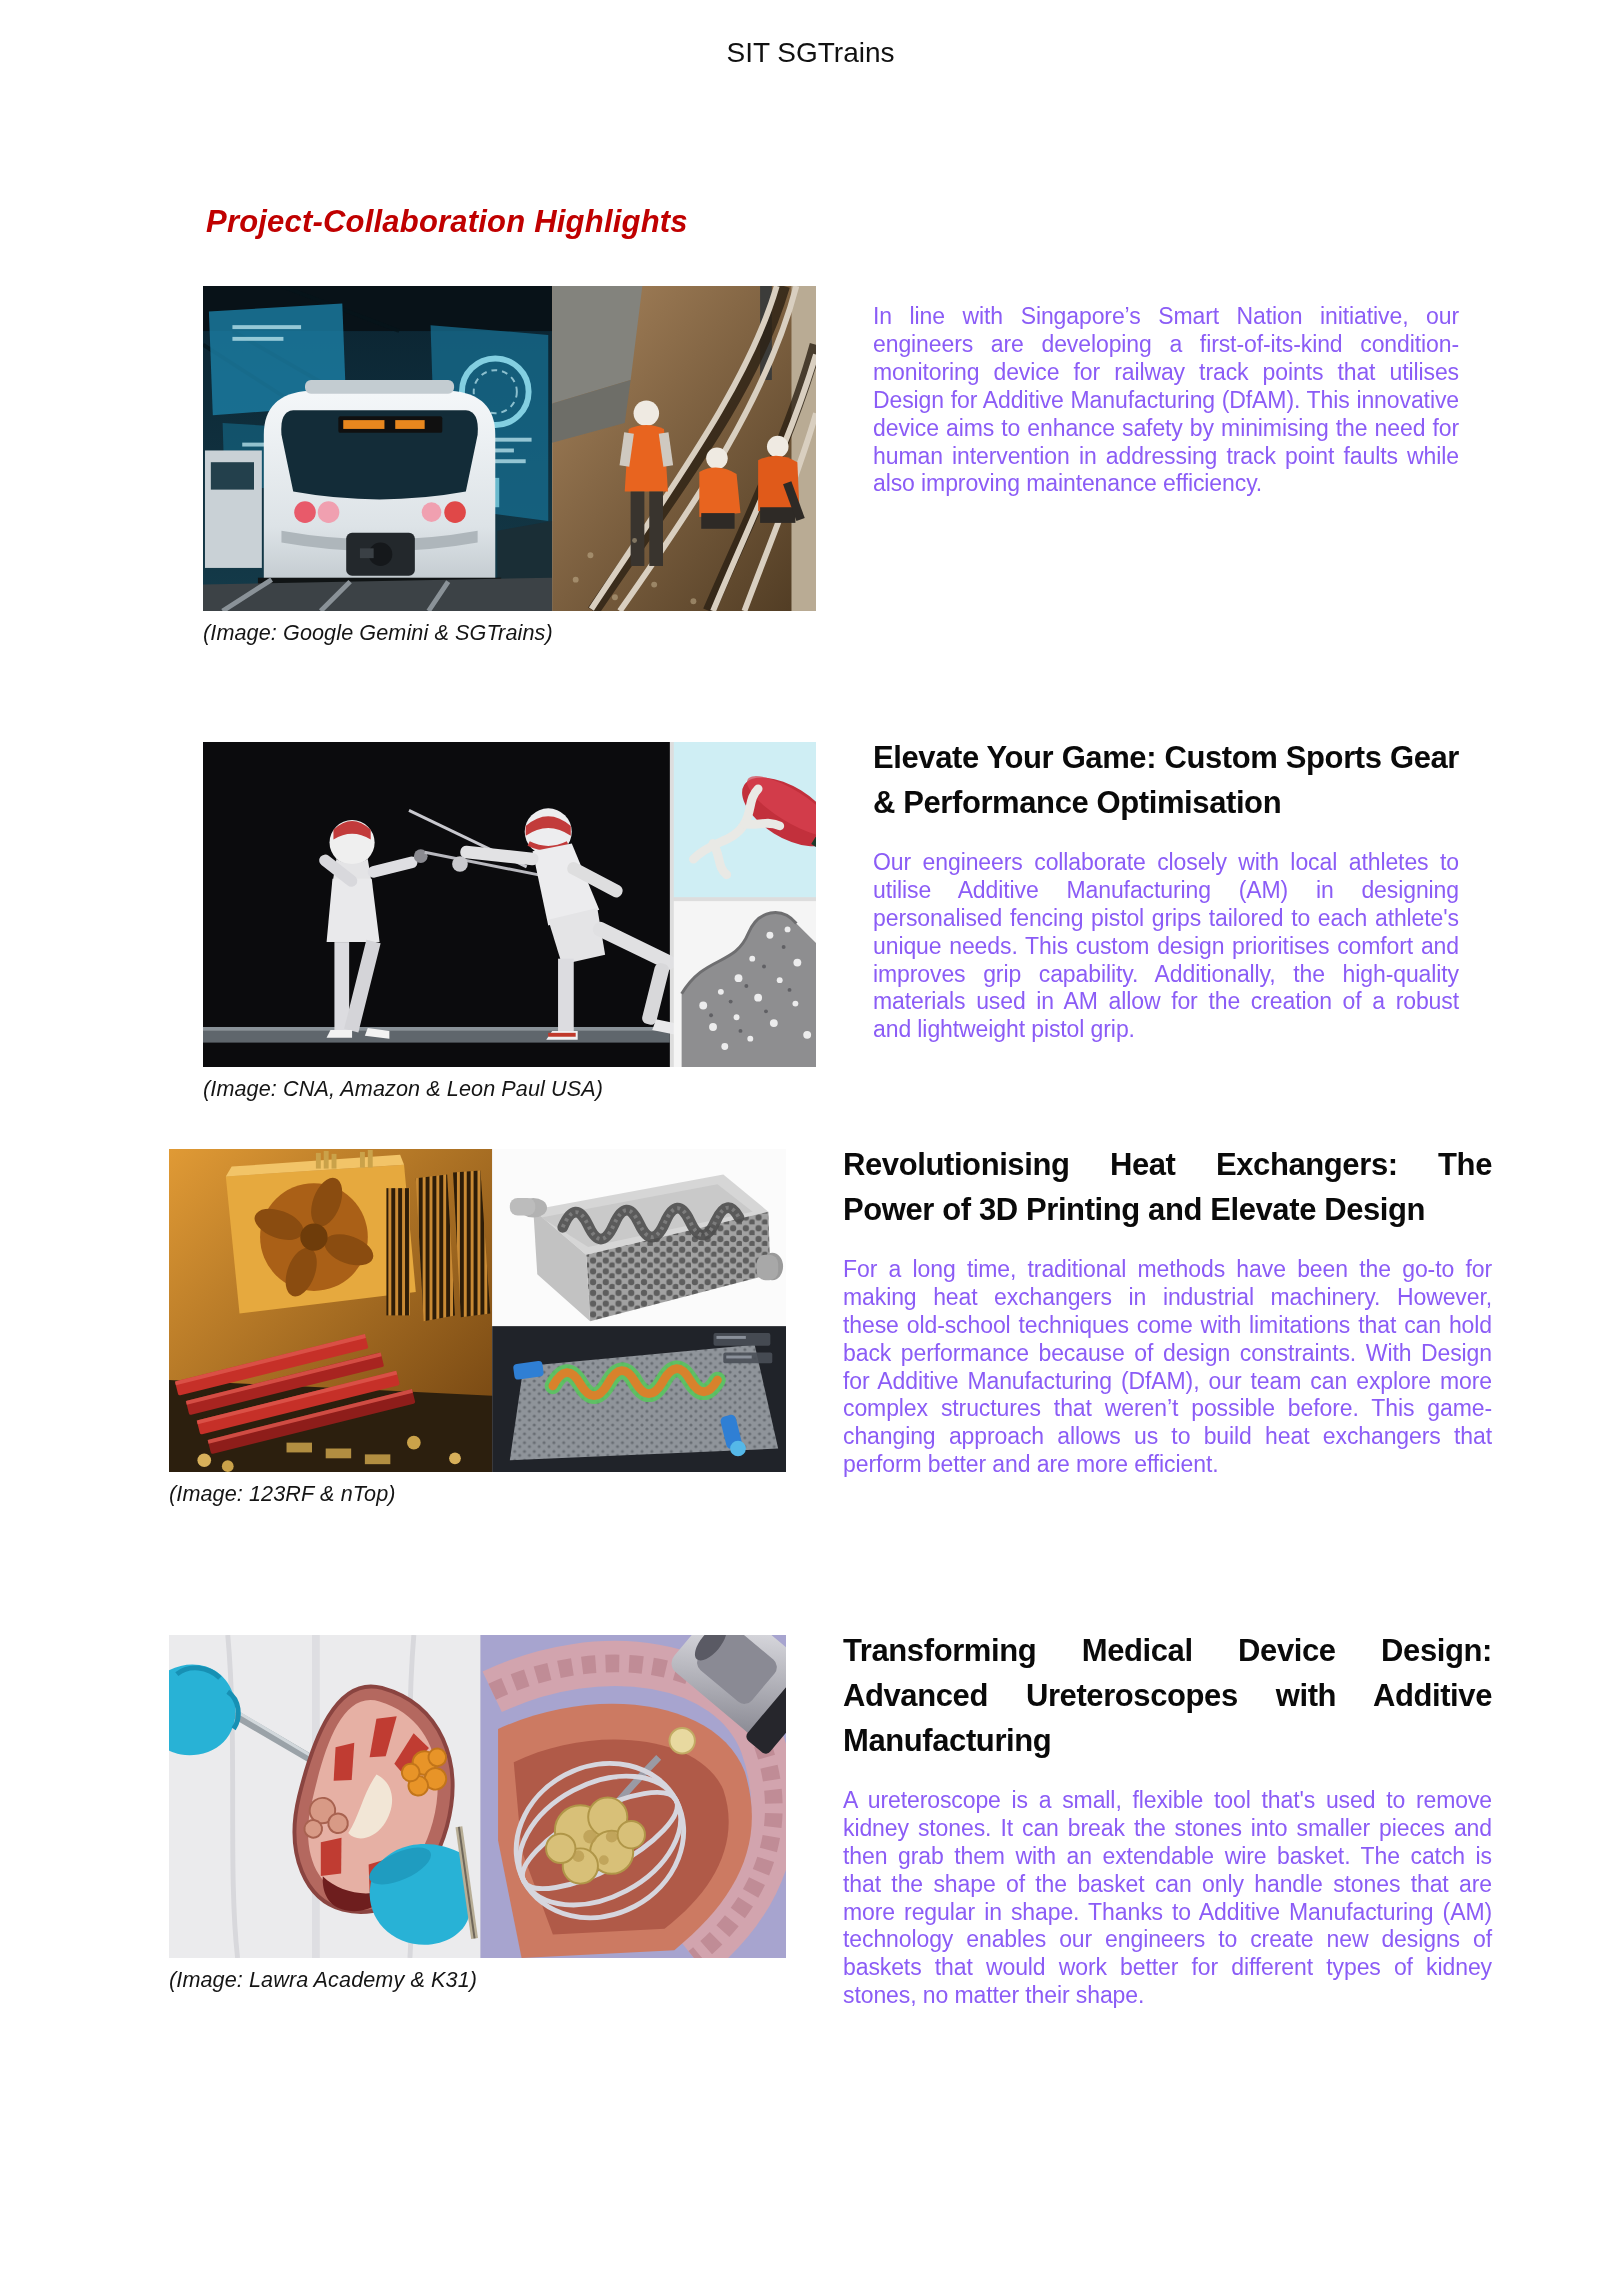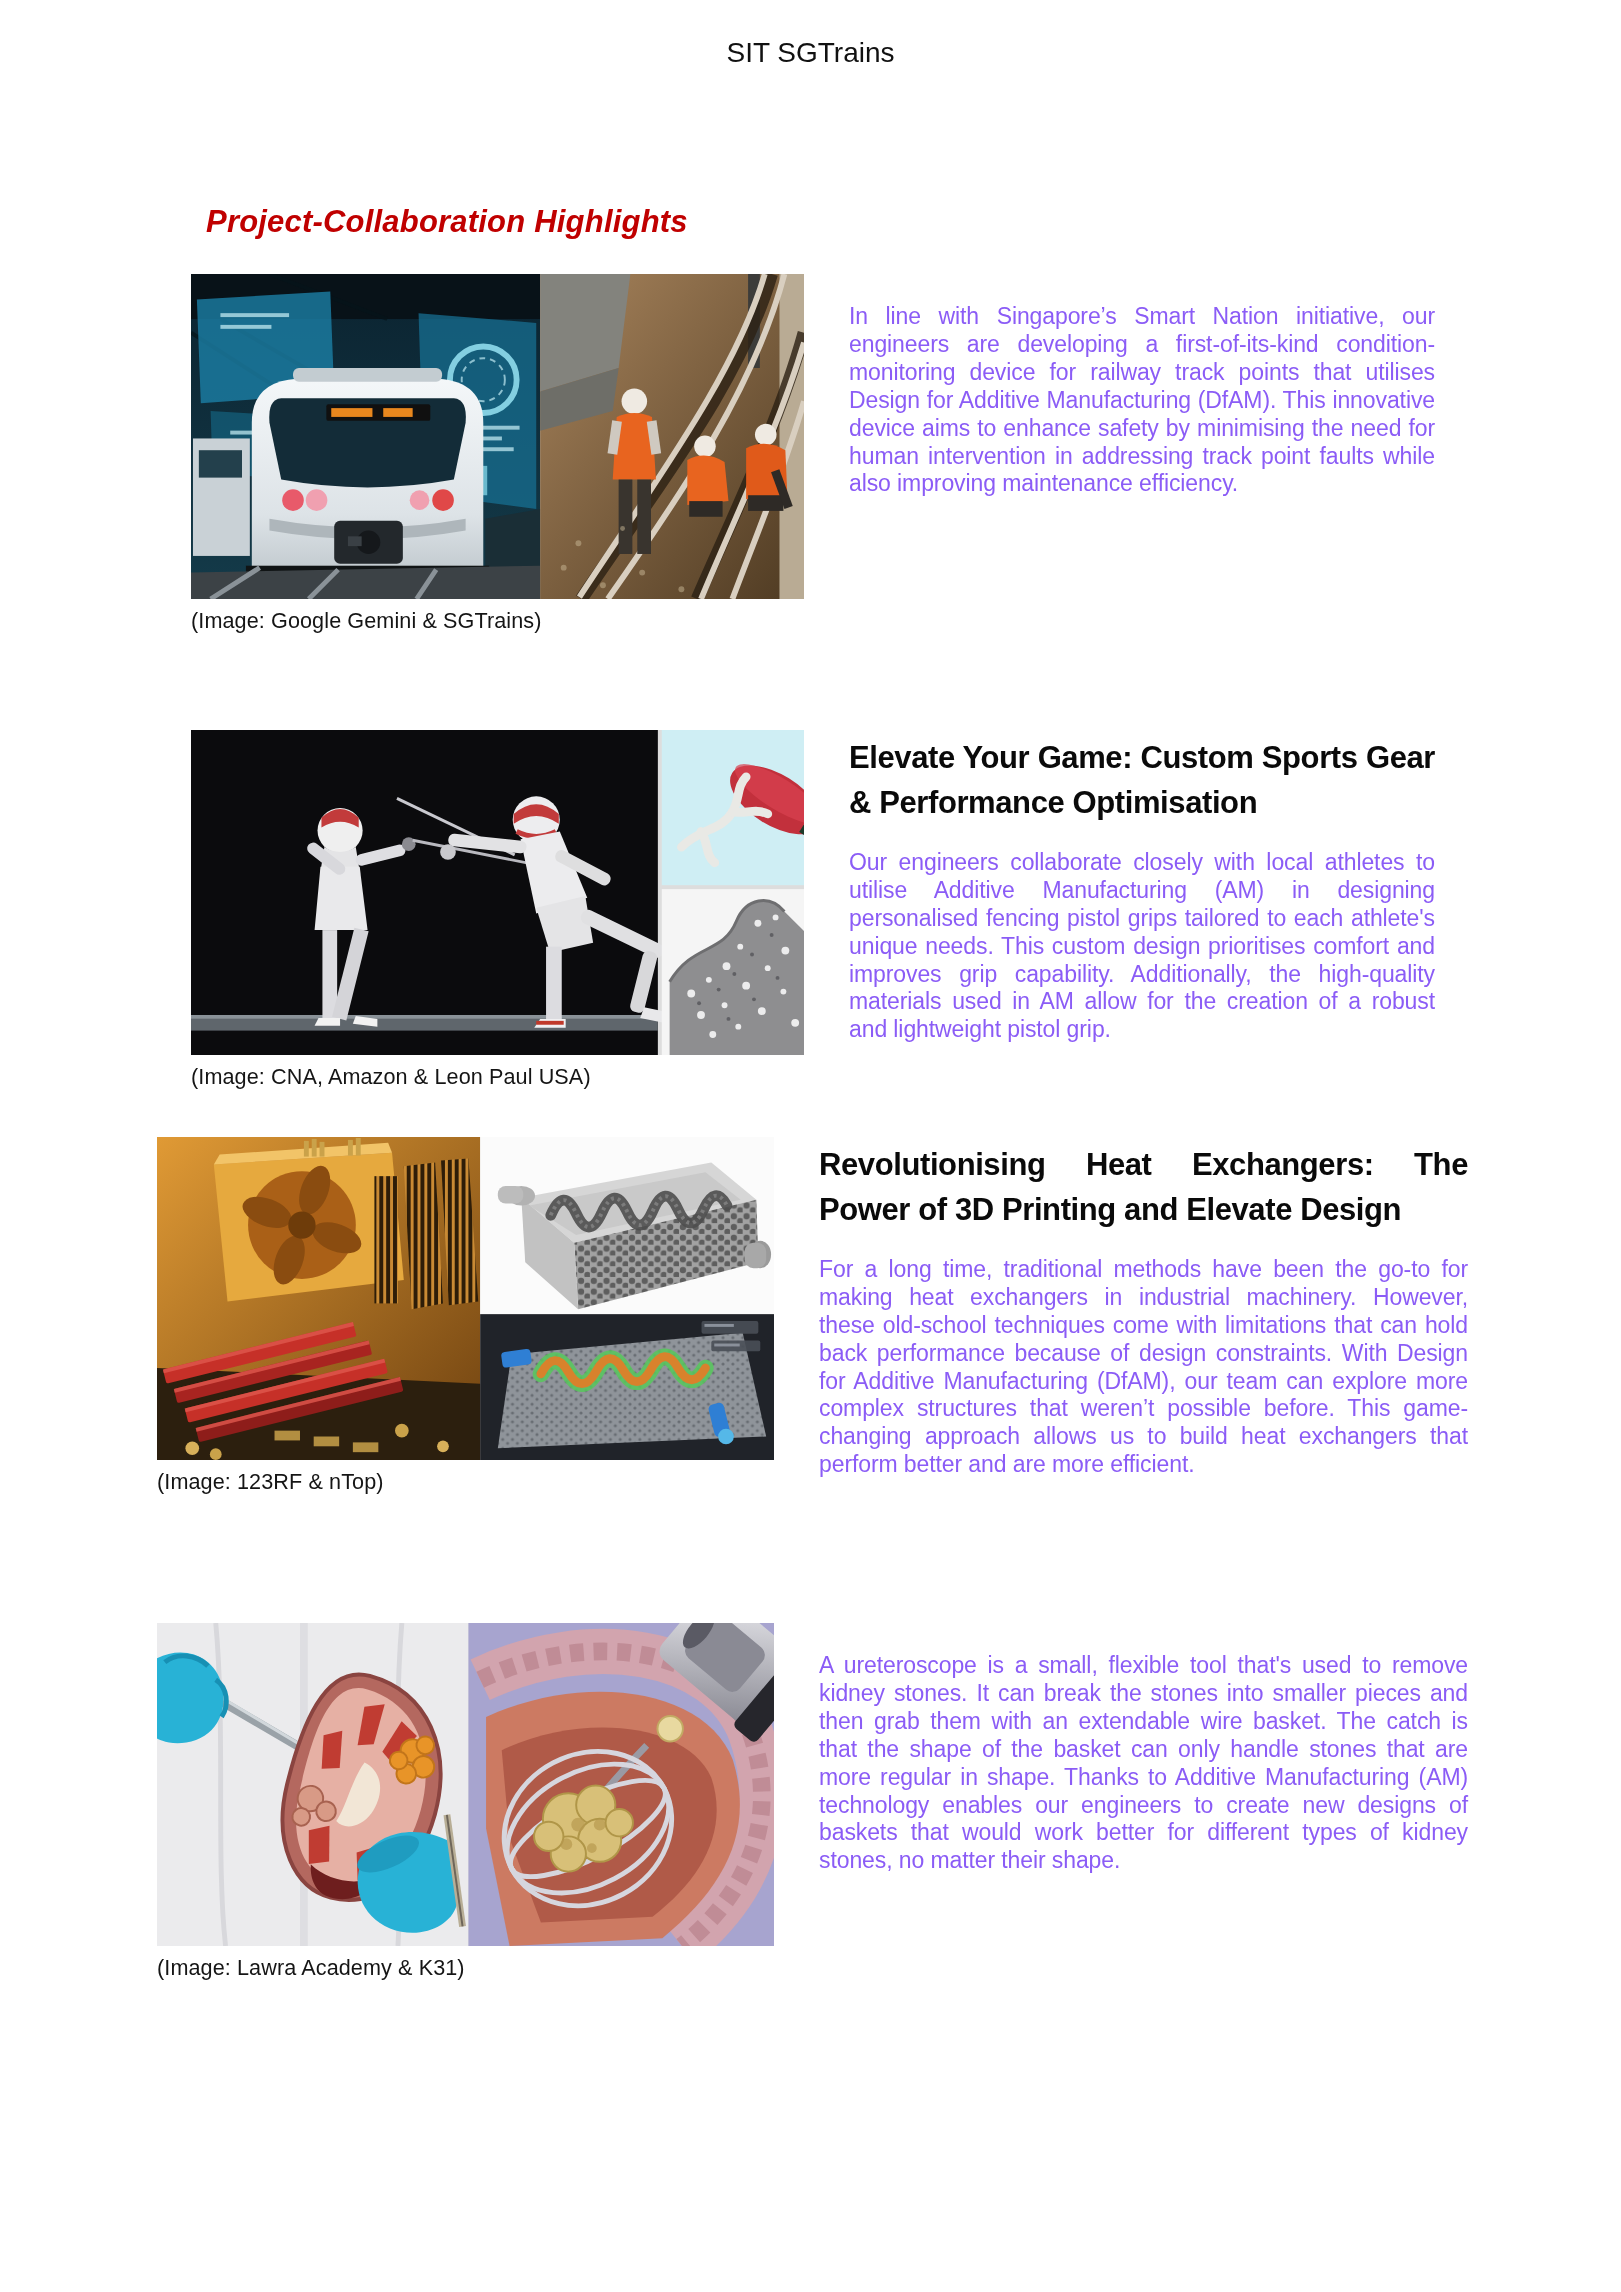--- a/index.html
+++ b/index.html
@@ -15,21 +15,21 @@
   .doc-title{
     position:absolute;top:192px;left:194px;margin:12px;
     font-size:31px;font-weight:bold;font-style:italic;color:#C00000;
     letter-spacing:0.2px;
   }
   .sec{position:absolute;display:flex;align-items:flex-start;}
   .sec1{top:274px;left:191px;}
   .sec2{top:730px;left:191px;}
   .sec3{top:1137px;left:157px;}
   .sec4{top:1623px;left:157px;}
-  .figcol{margin:0;flex:0 0 auto;}
+  .figcol{margin:12px;flex:0 0 auto;font-style:italic;}
   .photo{overflow:hidden;background:#ddd;}
   .sec1 .photo,.sec2 .photo{width:613px;height:325px;}
   .sec3 .photo,.sec4 .photo{width:617px;height:323px;}
   .photo svg{display:block;width:100%;height:100%;}
   .caption{
     font-size:21.6px;color:#151515;margin-top:8.8px;letter-spacing:0.1px;
   }
   .textcol{margin-left:45px;margin-top:5.9px;}
   .sec1 .textcol,.sec2 .textcol{width:586px;}
   .sec3 .textcol,.sec4 .textcol{width:649px;}
@@ -421,16 +421,17 @@
             <circle cx="452" cy="206" r="6"></circle>
             <circle cx="418" cy="226" r="6"></circle>
             <circle cx="444" cy="230" r="5"></circle>
         </g>
         <circle cx="524" cy="108" r="13" fill="#e8d9a0" stroke="#c2ab64" stroke-width="2"></circle>
       </svg>
     </div>
     <figcaption class="caption">(Image: Lawra Academy &amp; K31)</figcaption>
   </figure>
   <div class="textcol">
+    <h2 class="heading">Transforming Medical Device Design: Advanced Ureteroscopes with Additive Manufacturing</h2>
     <p class="bodytext">A ureteroscope is a small, flexible tool that's used to remove kidney stones. It can break the stones into smaller pieces and then grab them with an extendable wire basket. The catch is that the shape of the basket can only handle stones that are more regular in shape. Thanks to Additive Manufacturing (AM) technology enables our engineers to create new designs of baskets that would work better for different types of kidney stones, no matter their shape.</p>
   </div>
 </section>
 
 
 </body></html>

